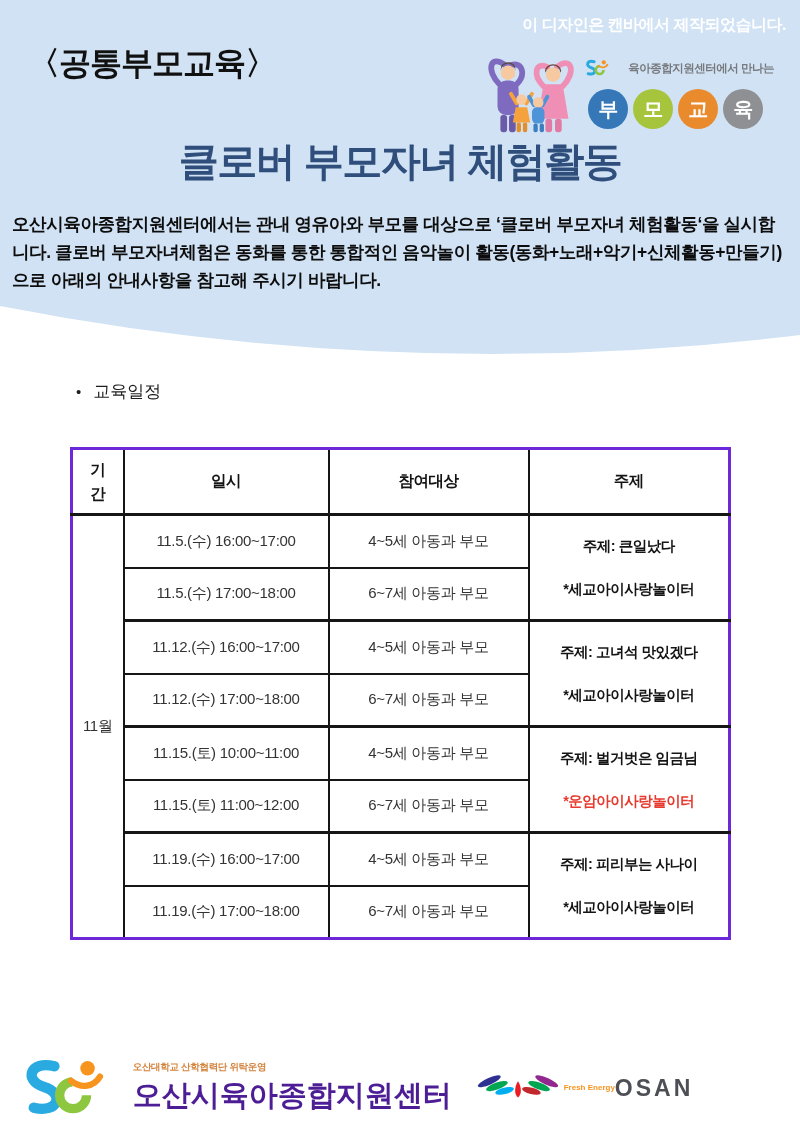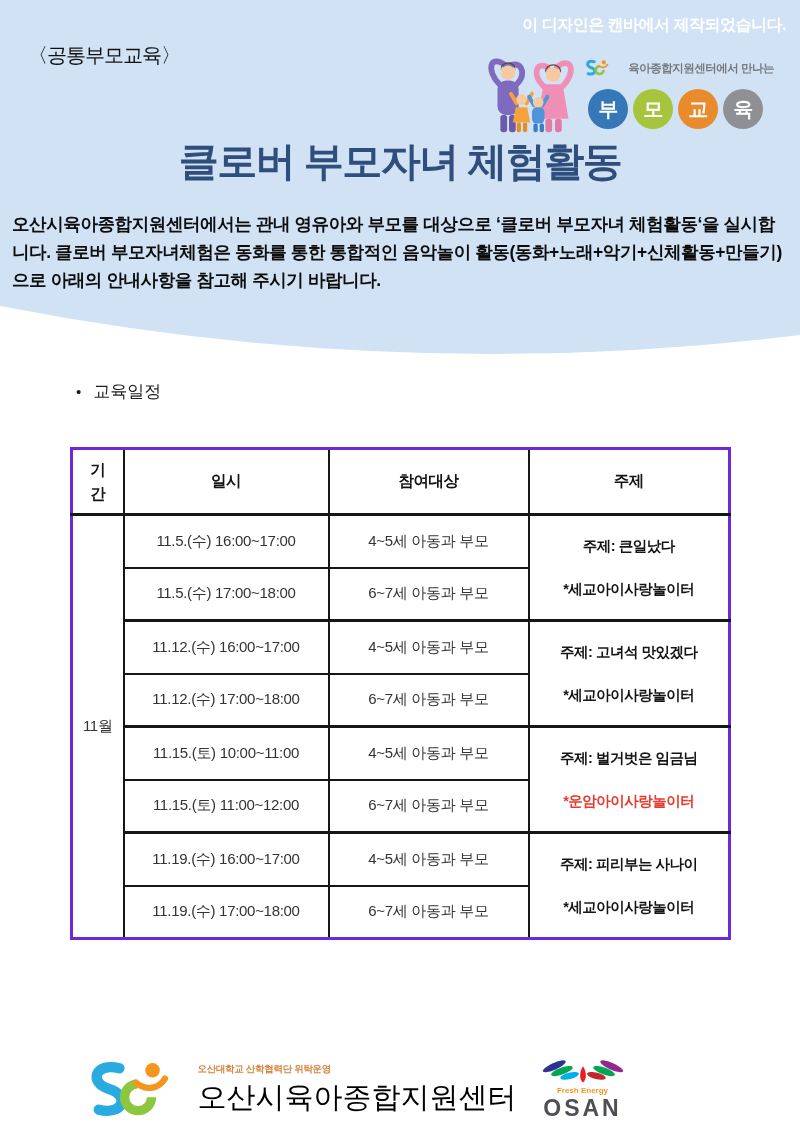--- a/index.html
+++ b/index.html
@@ -3,21 +3,21 @@
 <meta charset="utf-8">
 <style>
   html,body{margin:0;padding:0;}
   body{width:800px;height:1132px;background:#ffffff;font-family:"Liberation Sans","DejaVu Sans",sans-serif;}
   .page{position:relative;width:800px;height:1132px;background:#ffffff;overflow:hidden;}
 
   
   .hero{position:absolute;top:0;left:0;width:800px;height:300px;background:#d0e2f4;}
   .hero-curve{position:absolute;top:300px;left:0;width:800px;height:70px;display:block;}
 
-  .category{position:absolute;left:28px;top:42px;font-size:20px;font-weight:400;color:#111;letter-spacing:-1px;}
+  .category{position:absolute;left:28px;top:42px;font-size:32px;font-weight:700;color:#111;letter-spacing:-1px;}
   .canva-note{position:absolute;right:14px;top:15px;font-size:16px;font-weight:700;color:#ffffff;letter-spacing:-0.5px;}
 
   
   .brand{position:absolute;top:44px;right:26px;display:flex;align-items:flex-start;gap:4px;}
   .family-svg{display:block;}
   .brand-right{display:flex;flex-direction:column;margin-top:10px;}
   .s-line{display:flex;align-items:center;gap:14px;}
   .tagline{font-size:11.5px;font-weight:600;color:#77797c;letter-spacing:-0.5px;}
   .circles{display:flex;gap:5px;margin-top:7px;margin-left:4px;}
   .circle{width:40px;height:40px;border-radius:50%;display:flex;align-items:center;justify-content:center;color:#fff;font-size:20px;font-weight:800;}
@@ -40,22 +40,22 @@
   .period-cell{font-size:15px;color:#2e2e2e;}
   .topic-cell{vertical-align:middle;}
   .topic-inner{display:flex;flex-direction:column;gap:24px;align-items:center;justify-content:center;}
   .topic-line{font-size:14.5px;font-weight:800;color:#141414;letter-spacing:-0.5px;}
   .venue-line{font-size:14.5px;font-weight:800;letter-spacing:-0.5px;}
 
   
   .footer{position:absolute;top:1058px;left:0;width:712px;display:flex;align-items:center;justify-content:center;gap:10px;}
   .org-text{display:flex;flex-direction:column;align-items:flex-start;}
   .org-small{font-size:9.5px;font-weight:700;color:#d4833c;letter-spacing:-0.3px;margin-bottom:2px;}
-  .org-name{font-size:29px;font-weight:400;color:#000000;letter-spacing:0px;}
-  .osan{display:flex;flex-direction:column;align-items:center;margin-left:10px;justify-content:flex-end;}
+  .org-name{font-size:29px;font-weight:700;color:#4c1d95;letter-spacing:0px;}
+  .osan{display:flex;flex-direction:row;align-items:center;margin-left:10px;justify-content:flex-end;}
   .osan-tagline{font-size:8px;font-weight:700;color:#f7941d;margin-top:-2px;}
   .osan-name{font-size:23px;font-weight:800;color:#4d4f55;letter-spacing:3px;}
 </style>
 </head>
 <body>
 
 <div class="page">
 
   <div class="hero"></div>
   <svg class="hero-curve" width="800" height="70" viewBox="0 0 800 70" xmlns="http://www.w3.org/2000/svg">

